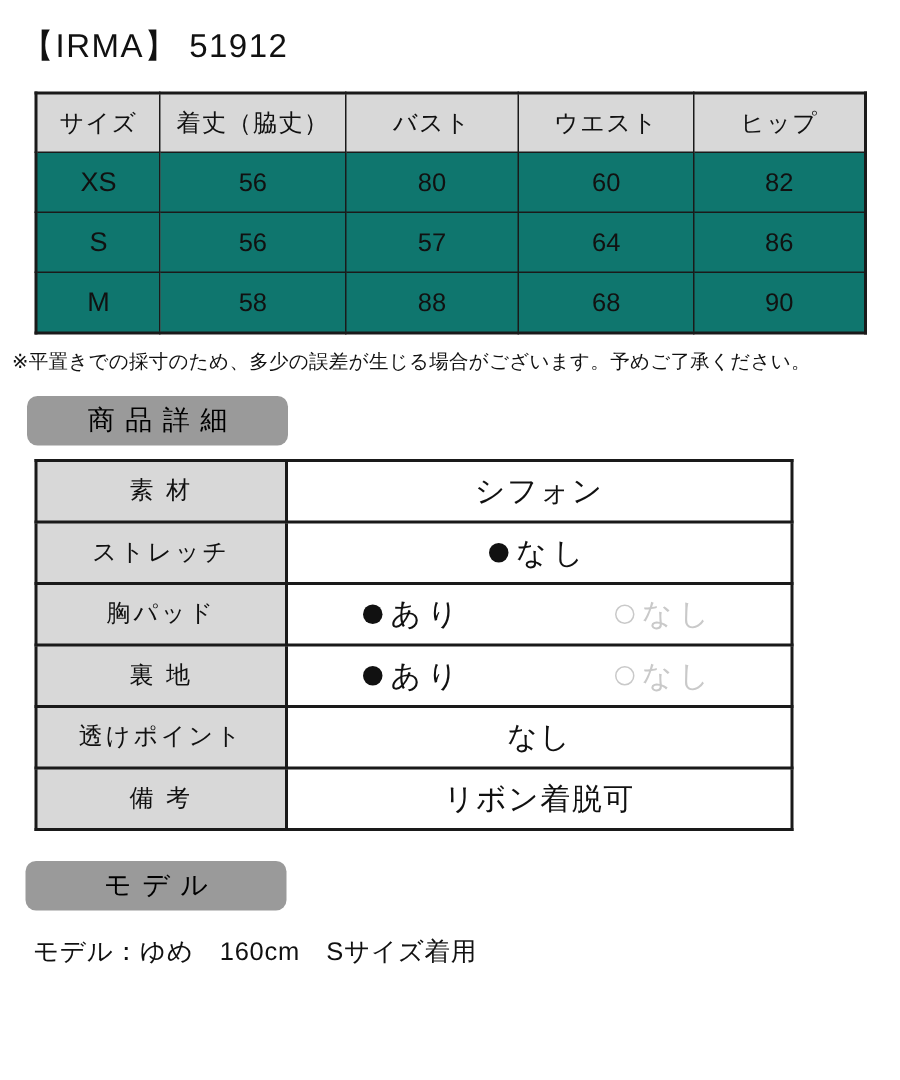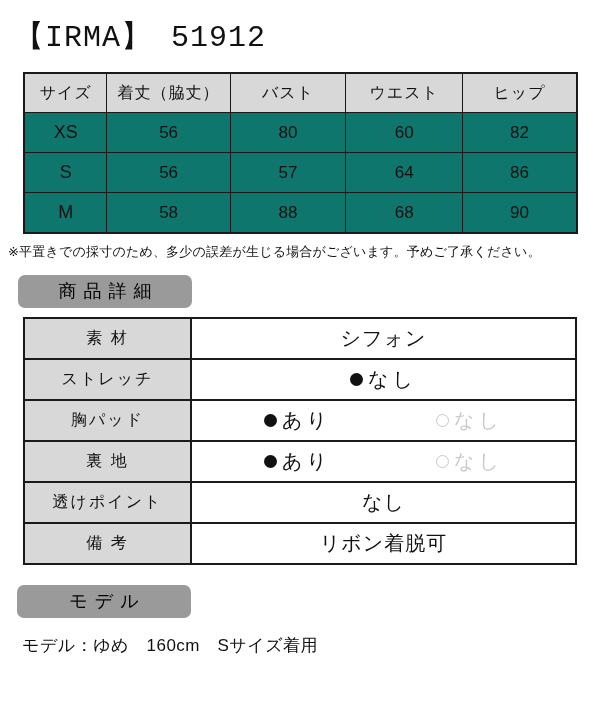--- a/index.html
+++ b/index.html
@@ -2,22 +2,22 @@
 <html><head>
 <meta charset="utf-8">
 <style>
   html,body { margin:0; padding:0; }
   body {
     width:600px; height:720px; background:#ffffff; overflow:hidden;
     font-family:"Liberation Sans","DejaVu Sans",sans-serif; color:#111;
     -webkit-font-smoothing:antialiased;
   }
   .title {
-    font-family:Liberation Mono, monospace;
-    font-size:30px; font-weight:500; margin:16px 16px 0 14px; letter-spacing:1px;
+    font-family:Liberation Sans, sans-serif;
+    font-size:22px; font-weight:500; margin:16px 16px 0 14px; letter-spacing:1px;
   }
   
   table.size-table {
     border-collapse:collapse; table-layout:fixed;
     width:555px; margin:15px 0 0 23px;
     border:2px solid #1a1a1a;
   }
   table.size-table th, table.size-table td {
     border:1.5px solid #1a1a1a; text-align:center; padding:0;
   }
@@ -31,21 +31,21 @@
   .badge {
     width:174px; height:33px; line-height:33px; border-radius:7px;
     background:#9a9a9a; color:#000000; text-align:center;
     font-size:18px; letter-spacing:7px; text-indent:7px;
   }
   .badge.detail { margin:14px 0 0 18px; }
   .badge.model  { margin:20px 12px 0 17px; }
   
   table.detail-table {
     border-collapse:collapse; table-layout:fixed;
-    width:554px; margin:9px 0 0 23px;
+    width:506px; margin:9px 0 0 23px;
     border:2px solid #1a1a1a;
   }
   table.detail-table th, table.detail-table td {
     border:2px solid #1a1a1a; padding:0; height:39px;
   }
   table.detail-table th {
     background:#d8d8d8; width:165px; font-weight:normal;
     font-size:16px; letter-spacing:2px; text-align:center;
   }
   table.detail-table td { background:#fff; text-align:center; font-size:20px; }

